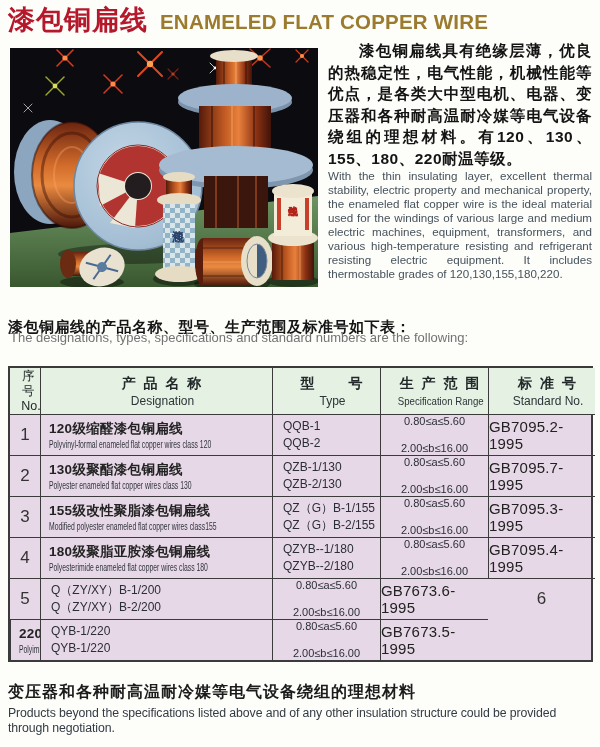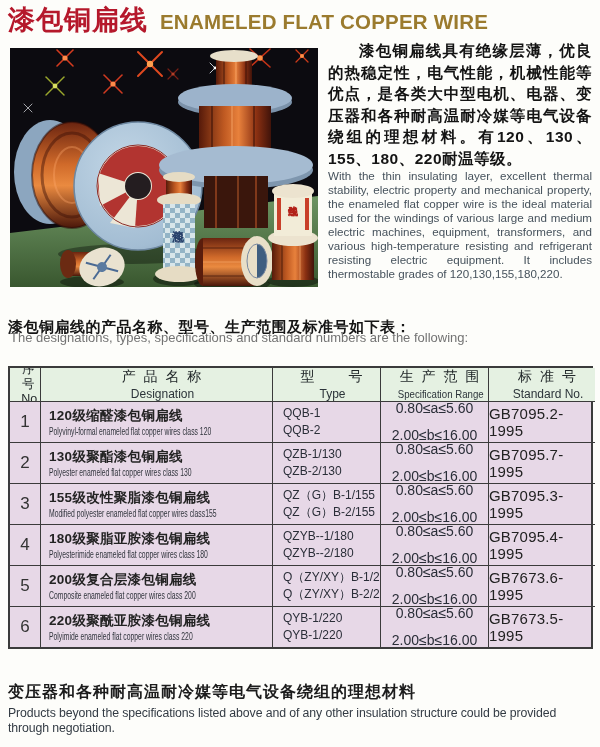--- a/index.html
+++ b/index.html
@@ -24,34 +24,34 @@
   .table-intro-zh { position:absolute; left:8px; top:318px; font-size:15px; font-weight:bold;
                     color:#161616; letter-spacing:0.5px; white-space:nowrap; }
   .table-intro-en { position:absolute; left:10px; top:330px; font-size:13px; color:#737373; white-space:nowrap; }
   
   .spec-table { position:absolute; left:8px; top:366px; width:585px;
     display:grid; grid-template-columns:30px 232px 108px 108px 107px;
     border:2px solid #3b3b3b; background:#e7d8e7; }
   .cell { display:flex; flex-direction:column; justify-content:center; align-items:center;
           border-left:1px solid #3b3b3b; border-top:1px solid #3b3b3b; overflow:hidden; }
   .c1 { border-left:none; }
-  .th { background:#e5f1e2; height:33px;padding-left:12px; }
+  .th { background:#e5f1e2; height:46px;padding-left:12px; }
   .td { height:41px; }
-  .hzh { font-size:14px; font-weight:normal; color:#22282a; line-height:19px; letter-spacing:2px; white-space:pre; }
+  .hzh { font-size:14px; font-weight:bold; color:#22282a; line-height:19px; letter-spacing:2px; white-space:pre; }
   .hen { font-size:12px; color:#2c343a; line-height:16px; }
   .hen-small { font-size:10.5px; transform:scaleX(0.92); white-space:nowrap; }
   .no-h { font-size:12.5px; line-height:15px; color:#22282a; }
   .no-cell { font-size:17px; color:#333; }
   .desig { align-items:flex-start; padding-left:8px; }
   .dzh { font-size:13.5px; font-weight:bold; color:#232323; letter-spacing:0.3px; line-height:17px; white-space:nowrap; }
   .den { font-size:11px; color:#31353d; transform:scaleX(0.62); transform-origin:0 50%;
          white-space:nowrap; line-height:14px; }
   .typec { align-items:flex-start; padding-left:10px; font-size:12px; color:#2a2e38; line-height:17px; }
   .typec span { white-space:nowrap; }
-  .specc { font-size:14px; color:#2a2e38; line-height:15px;gap:12px; }
+  .specc { font-size:11px; color:#2a2e38; line-height:15px;gap:12px; }
   .stdc { font-size:15px; color:#222; letter-spacing:0.2px; }
   
   .footer-zh { position:absolute; left:8px; top:682px; font-size:16px; font-weight:bold;
                color:#1c1c1c; letter-spacing:1px; white-space:nowrap; }
   .footer-en { position:absolute; left:8px; top:706px; width:588px; font-size:12.3px;
                line-height:14.5px; color:#333b44; letter-spacing:-0.1px; }
 </style>
 </head>
 <body>
 
@@ -335,24 +335,20 @@
       <span>0.80≤a≤5.60</span>
         <span>2.00≤b≤16.00</span>
     </div>
     <div class="cell td stdc">
         <span>GB7095.4-1995</span>
       </div>
 
     <div class="cell td c1 no-cell">
         <span>5</span>
       </div>
-    <div class="cell td desig">
-      <span class="dzh">200级复合层漆包铜扁线</span>
-      <span class="den">Composite enameled flat copper wires class 200</span>
-    </div>
     <div class="cell td typec">
       <span>Q（ZY/XY）B-1/200</span>
         <span>Q（ZY/XY）B-2/200</span>
     </div>
     <div class="cell td specc">
       <span>0.80≤a≤5.60</span>
         <span>2.00≤b≤16.00</span>
     </div>
     <div class="cell td stdc">
         <span>GB7673.6-1995</span>

